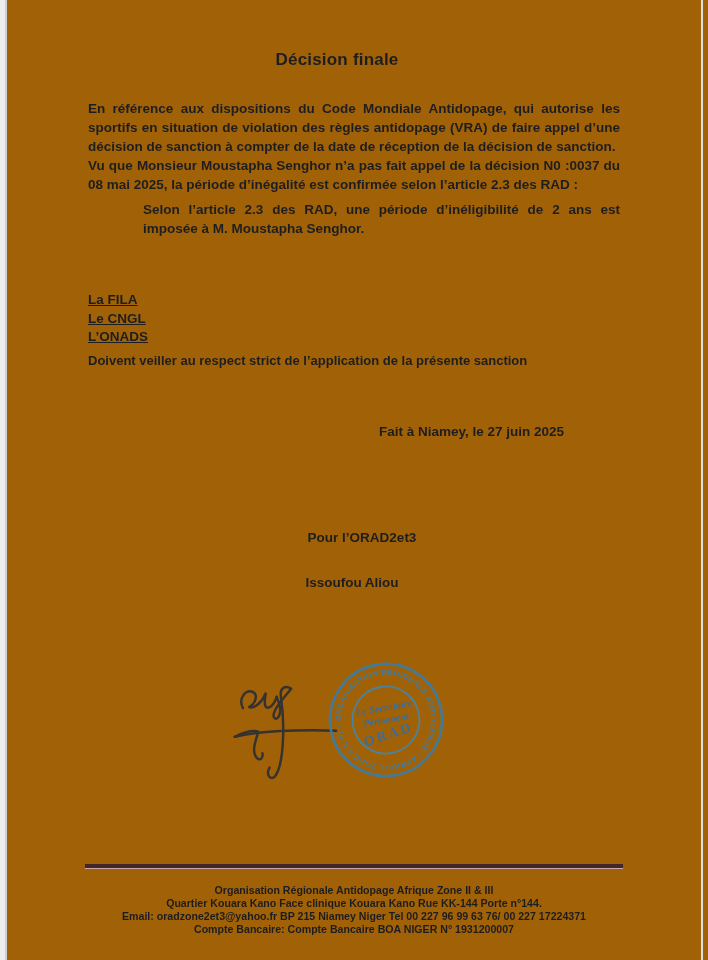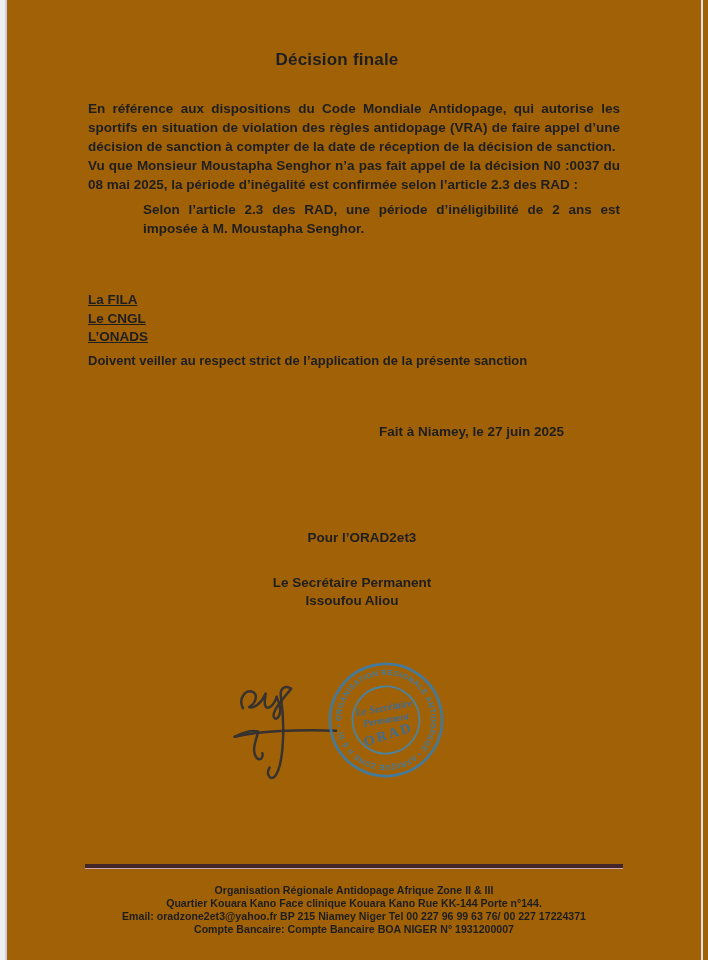--- a/index.html
+++ b/index.html
@@ -87,21 +87,20 @@
     <div>L’ONADS</div>
   </div>
 
   <div class="obligation">Doivent veiller au respect strict de l’application de la présente sanction</div>
 
   <div class="dateline">Fait à Niamey, le 27 juin 2025</div>
 
   <div class="pour-line">Pour l’ORAD2et3</div>
 
   <div class="signatory">
-    <div>Le Secrétaire Permanent</div>
     <div>Issoufou Aliou</div>
   </div>
 
   <svg class="signature-svg" viewBox="0 0 112 125">
     <g fill="none" stroke="#2e2e33" stroke-width="2.4" stroke-linecap="round" stroke-linejoin="round" opacity="0.92">
       <path d="M12,47 C7,37 15,29 21,31 C27,33 25,42 18,46 C23,48 31,41 34,33 C35,31 32,41 34,45 C36,49 42,45 45,36"></path>
       <path d="M45,36 C48,44 50,50 47,55 C44,60 40,56 43,50 C46,43 53,36 59,28"></path>
       <path d="M59,28 C53,24 48,28 49,35 C51,49 52,64 51,80 C50,98 48,108 43,114 C39,118 34,112 38,105"></path>
       <path d="M4,75 C24,70 62,68 103,69"></path>
       <path d="M4,75 C12,71 21,68 27,70 C24,80 20,90 26,96 C29,99 32,95 31,91"></path>

